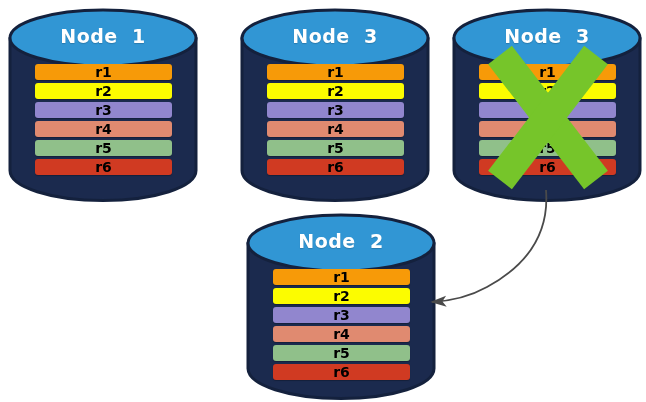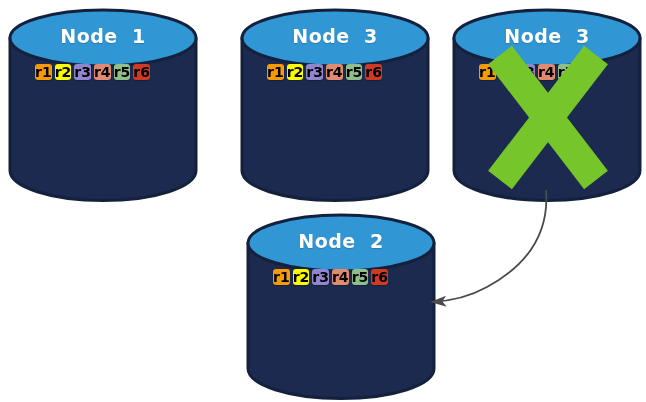--- a/index.html
+++ b/index.html
@@ -38,21 +38,21 @@
     font-size: 19px;
     letter-spacing: 0.5px;
     white-space: pre;
     z-index: 3;
     text-shadow: 0 1px 1px rgba(0,0,0,0.18);
   }
   .rows {
     position: absolute;
     z-index: 2;
     display: flex;
-    flex-direction: row;
+    flex-direction: column;
   }
   .row {
     position: relative;
     border-radius: 3px;
     text-align: center;
     color: #000000;
     font-weight: bold;
     font-size: 14px;
     line-height: 16px;
     height: 16px;

